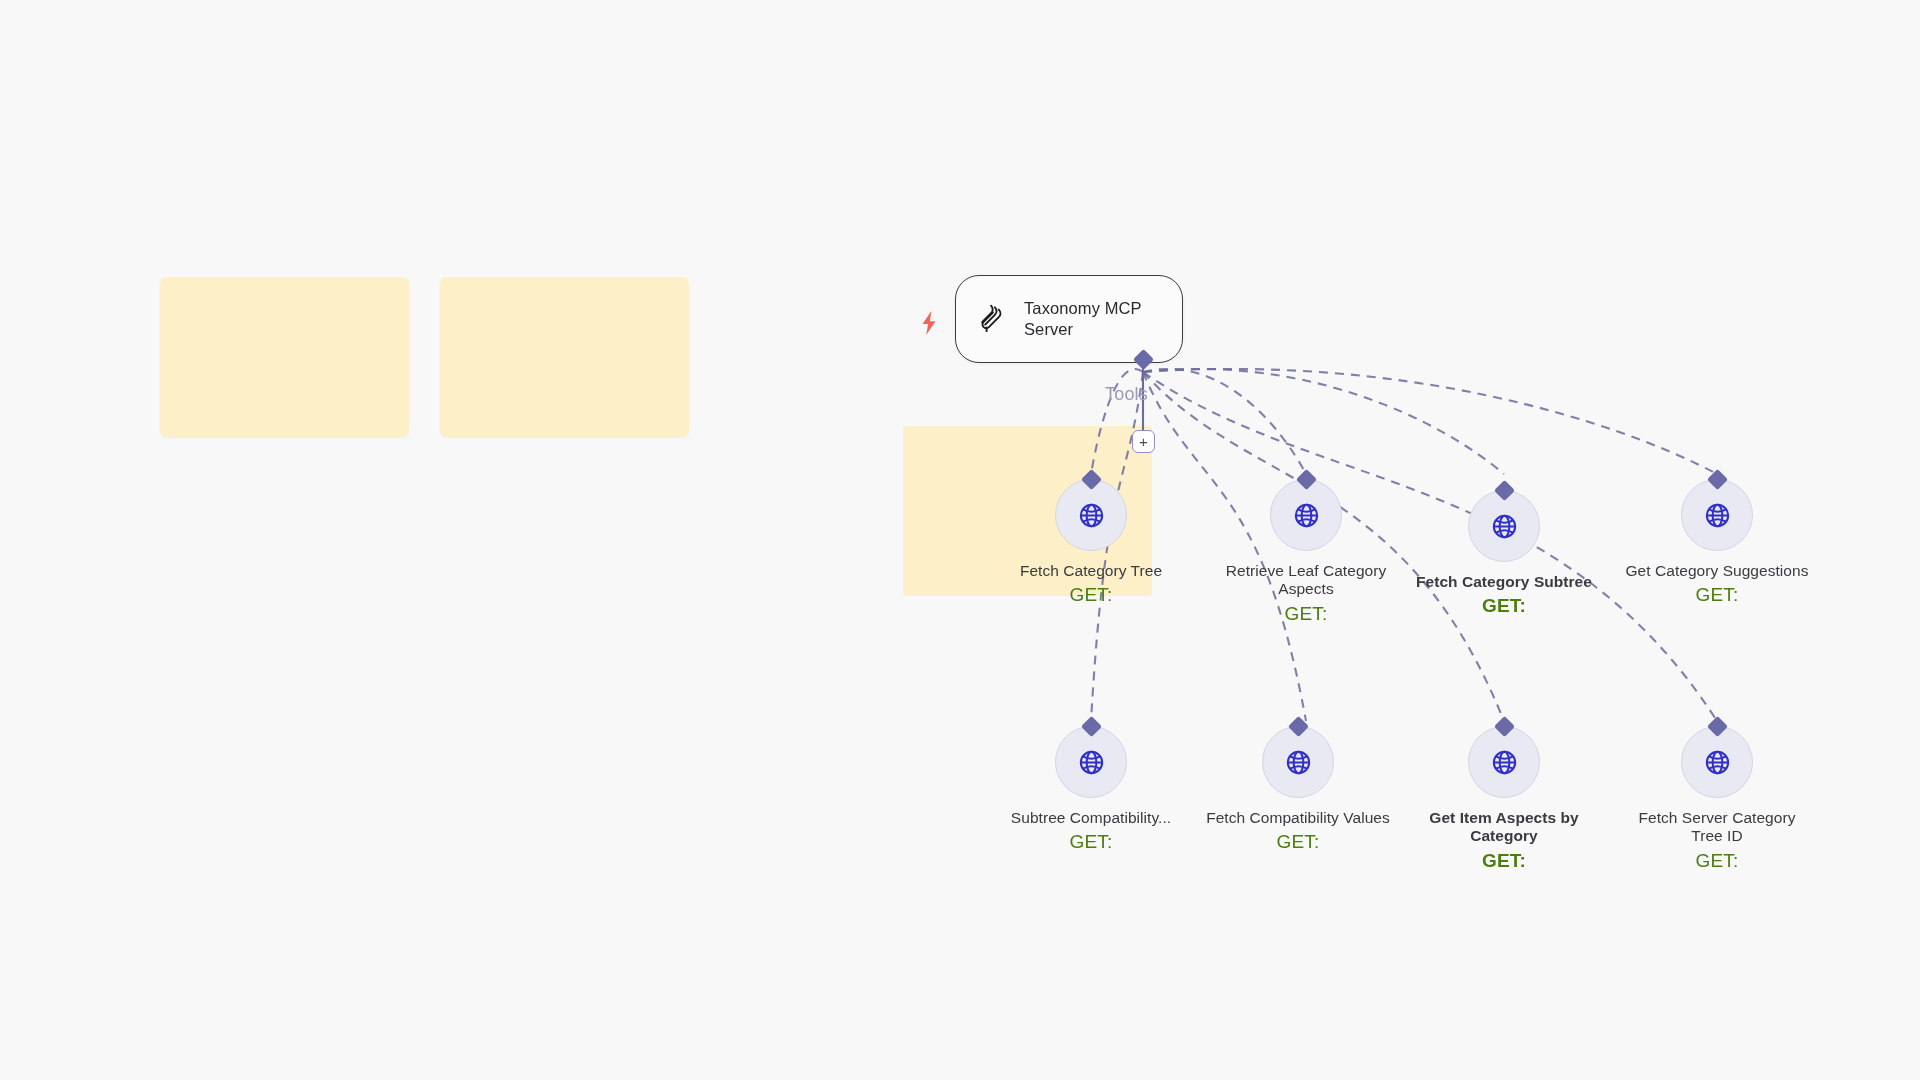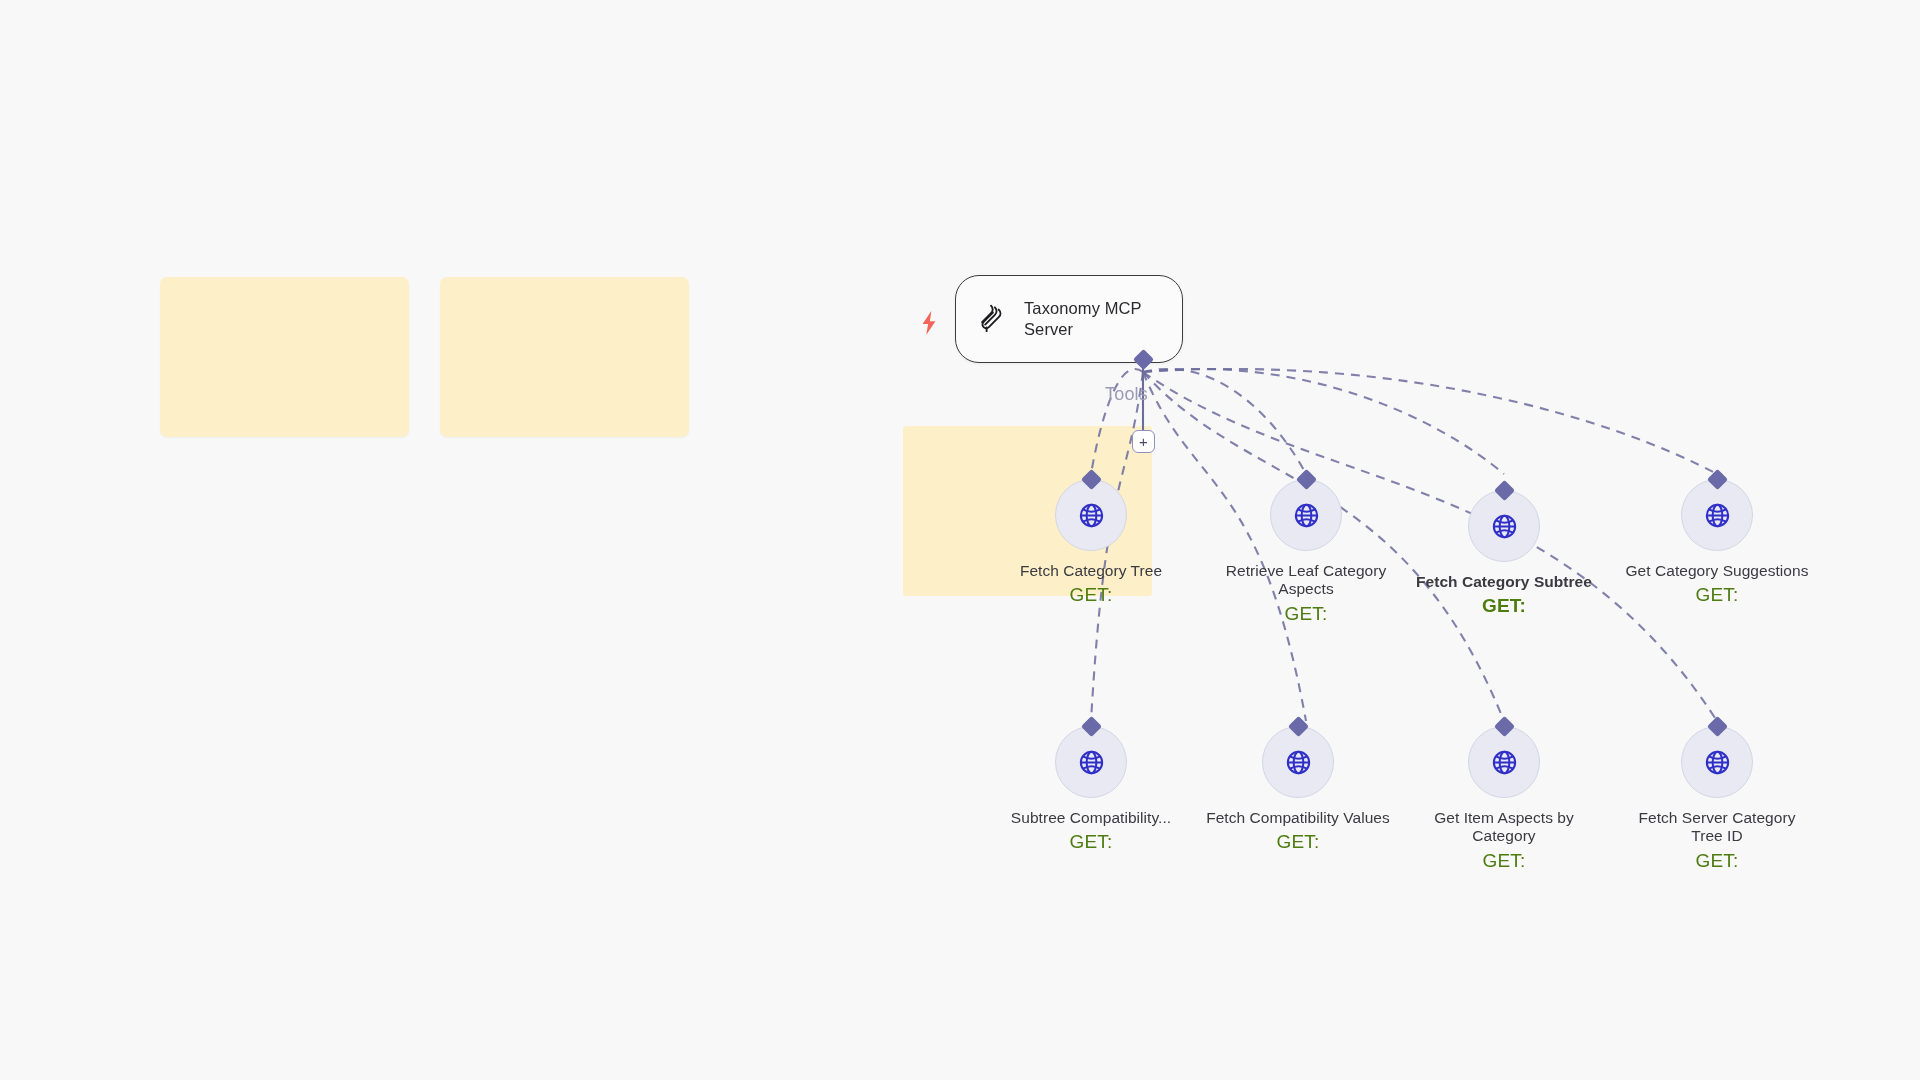--- a/index.html
+++ b/index.html
@@ -342,21 +342,21 @@
                   <path d="M7.4 22.4 C10.3 20.6 13 19.8 16 19.8 C19 19.8 21.7 20.6 24.6 22.4"></path>
                 </g>
               </svg>
             </span>
           </div>
           <div class="tool-handle" style="background: rgb(106, 106, 168);"></div>
         </div>
         <div class="tool-label">Fetch Compatibility Values</div>
         <div class="tool-method">GET:</div>
       </div>
-      <div class="tool-node" style="left: 1412px; top: 726px;">
+      <div class="tool-node" style="left: 1412px; top: 726px; font-weight: bold;">
         <div class="tool-circle-wrap">
           <div class="tool-circle" style="background: rgb(232, 233, 243);">
             <span style="display: flex;">
               <svg viewBox="0 0 32 32" width="31" height="31">
                 <g fill="none" stroke="#3030c8" stroke-width="2.1">
                   <circle cx="16" cy="16" r="11"></circle>
                   <ellipse cx="16" cy="16" rx="5" ry="11"></ellipse>
                   <line x1="5" y1="16" x2="27" y2="16"></line>
                   <path d="M7.4 9.6 C10.3 11.4 13 12.2 16 12.2 C19 12.2 21.7 11.4 24.6 9.6"></path>
                   <path d="M7.4 22.4 C10.3 20.6 13 19.8 16 19.8 C19 19.8 21.7 20.6 24.6 22.4"></path>

